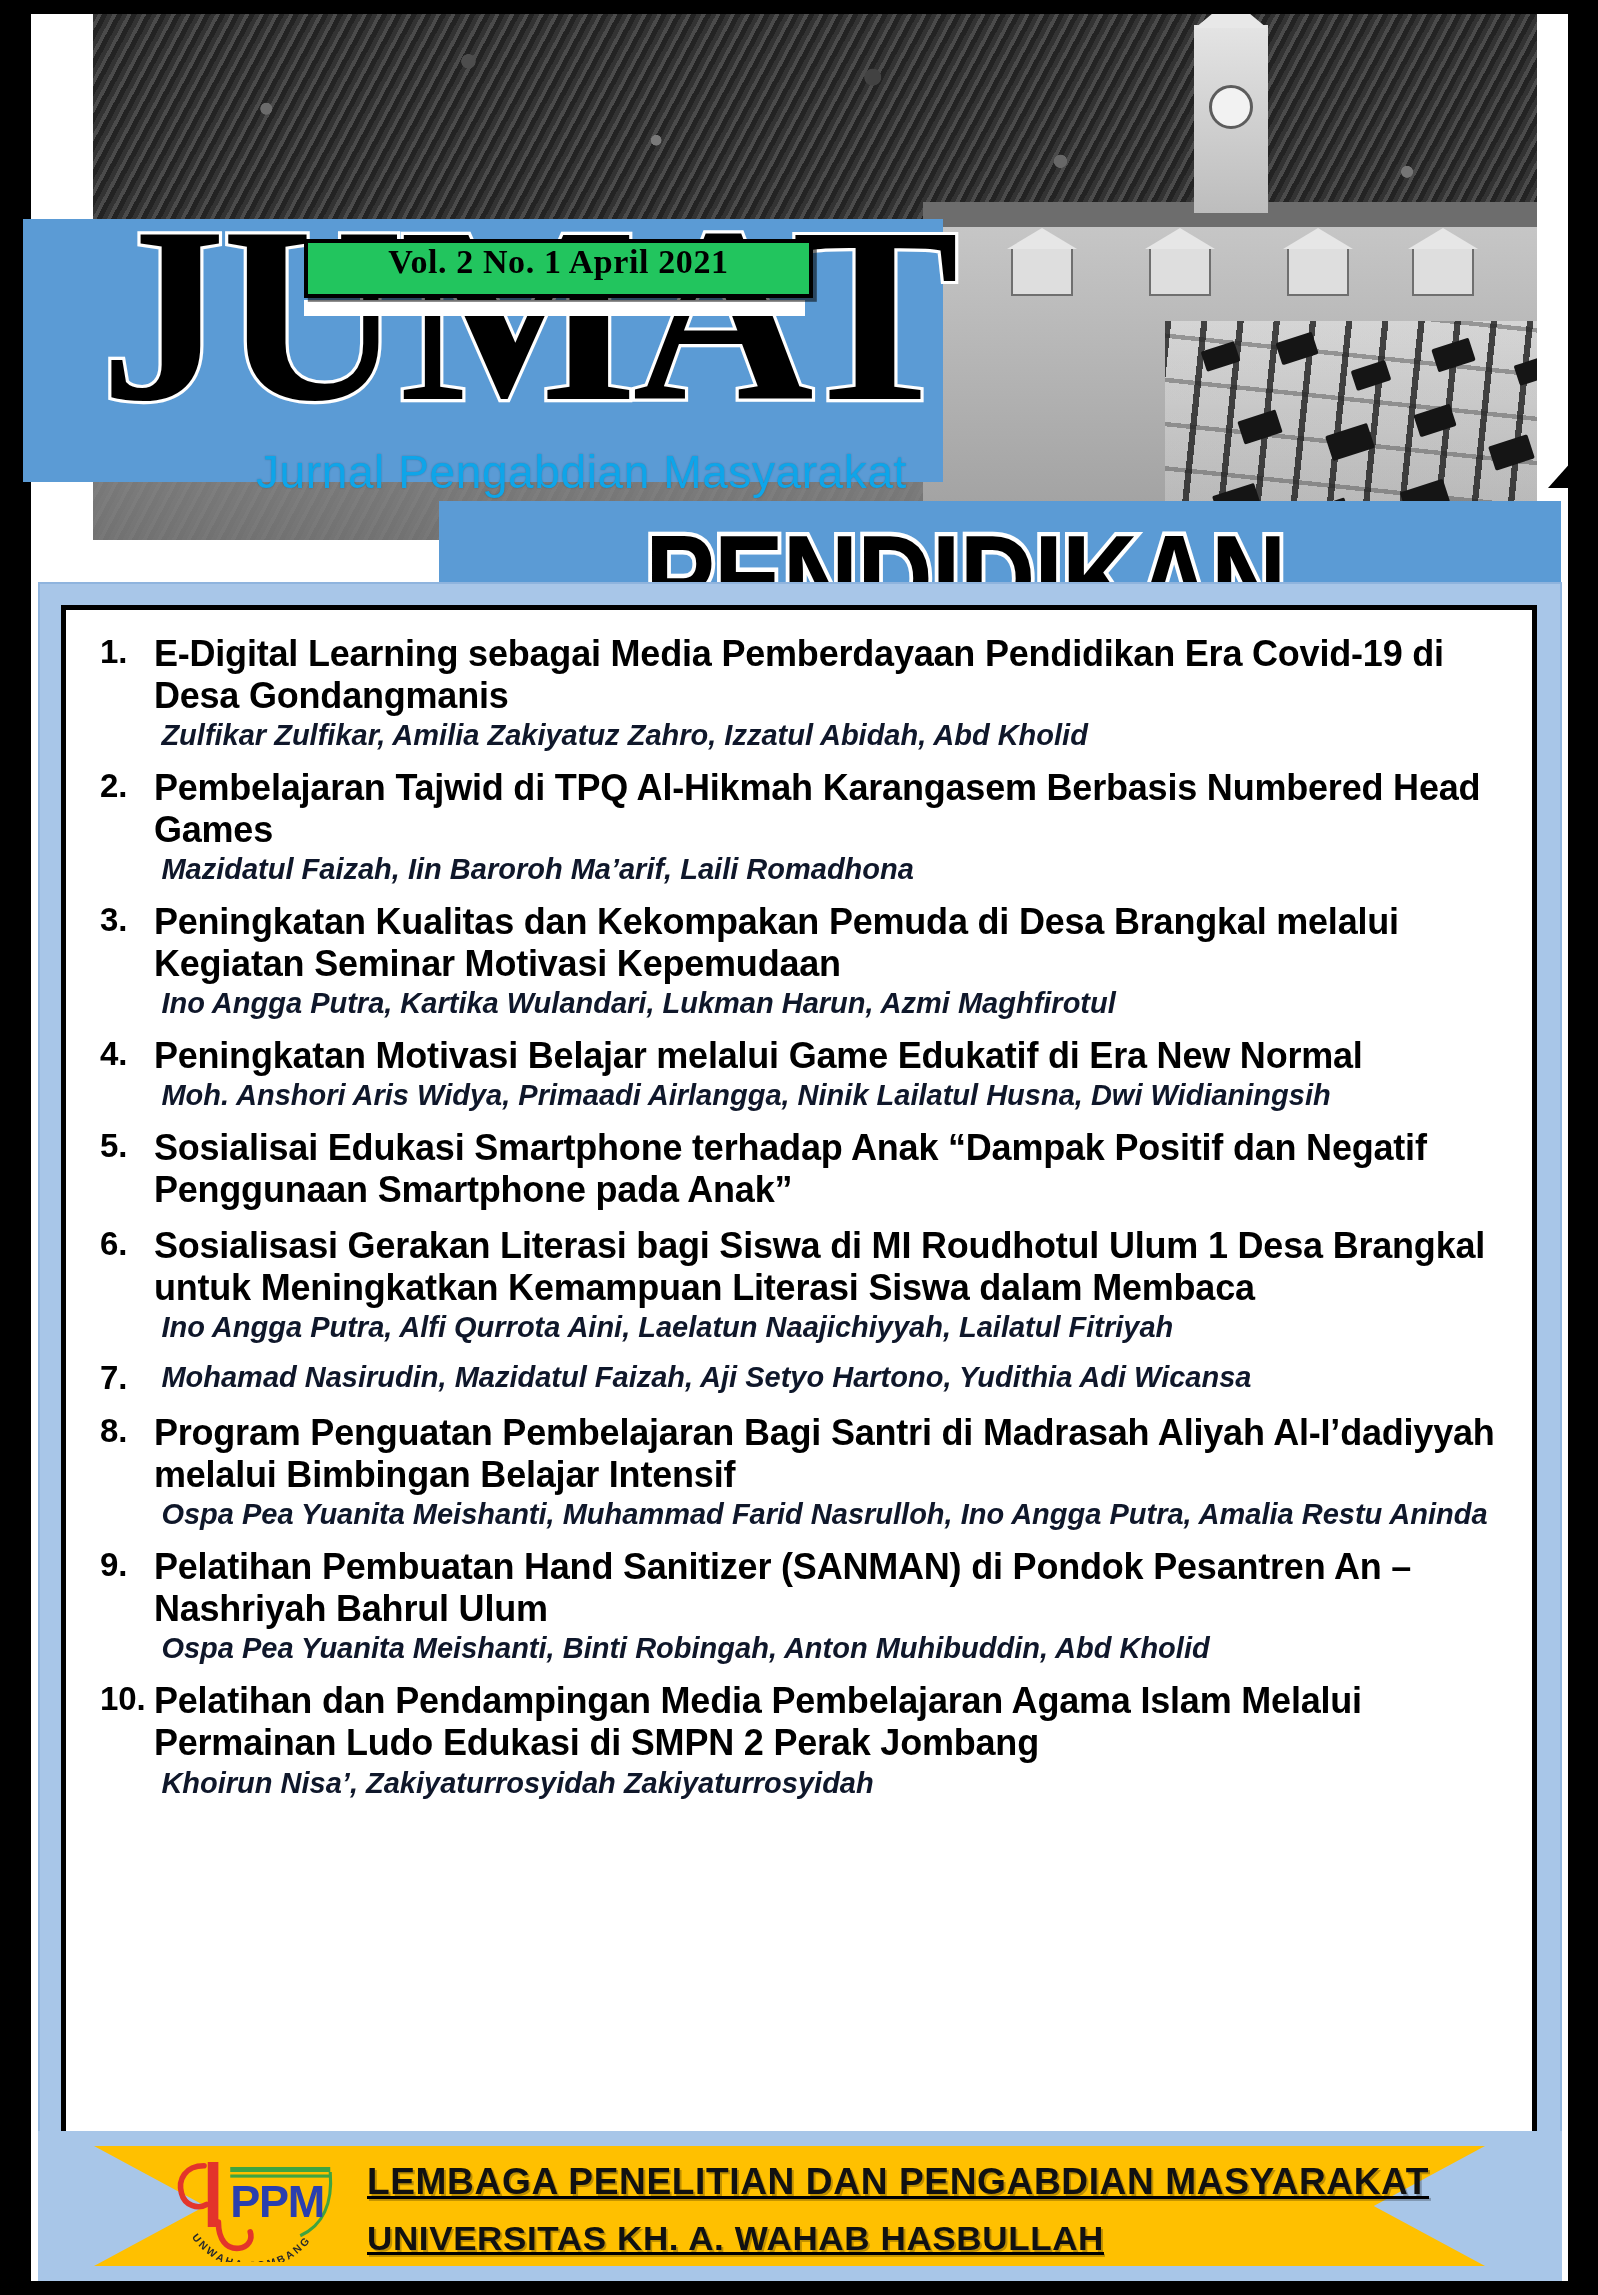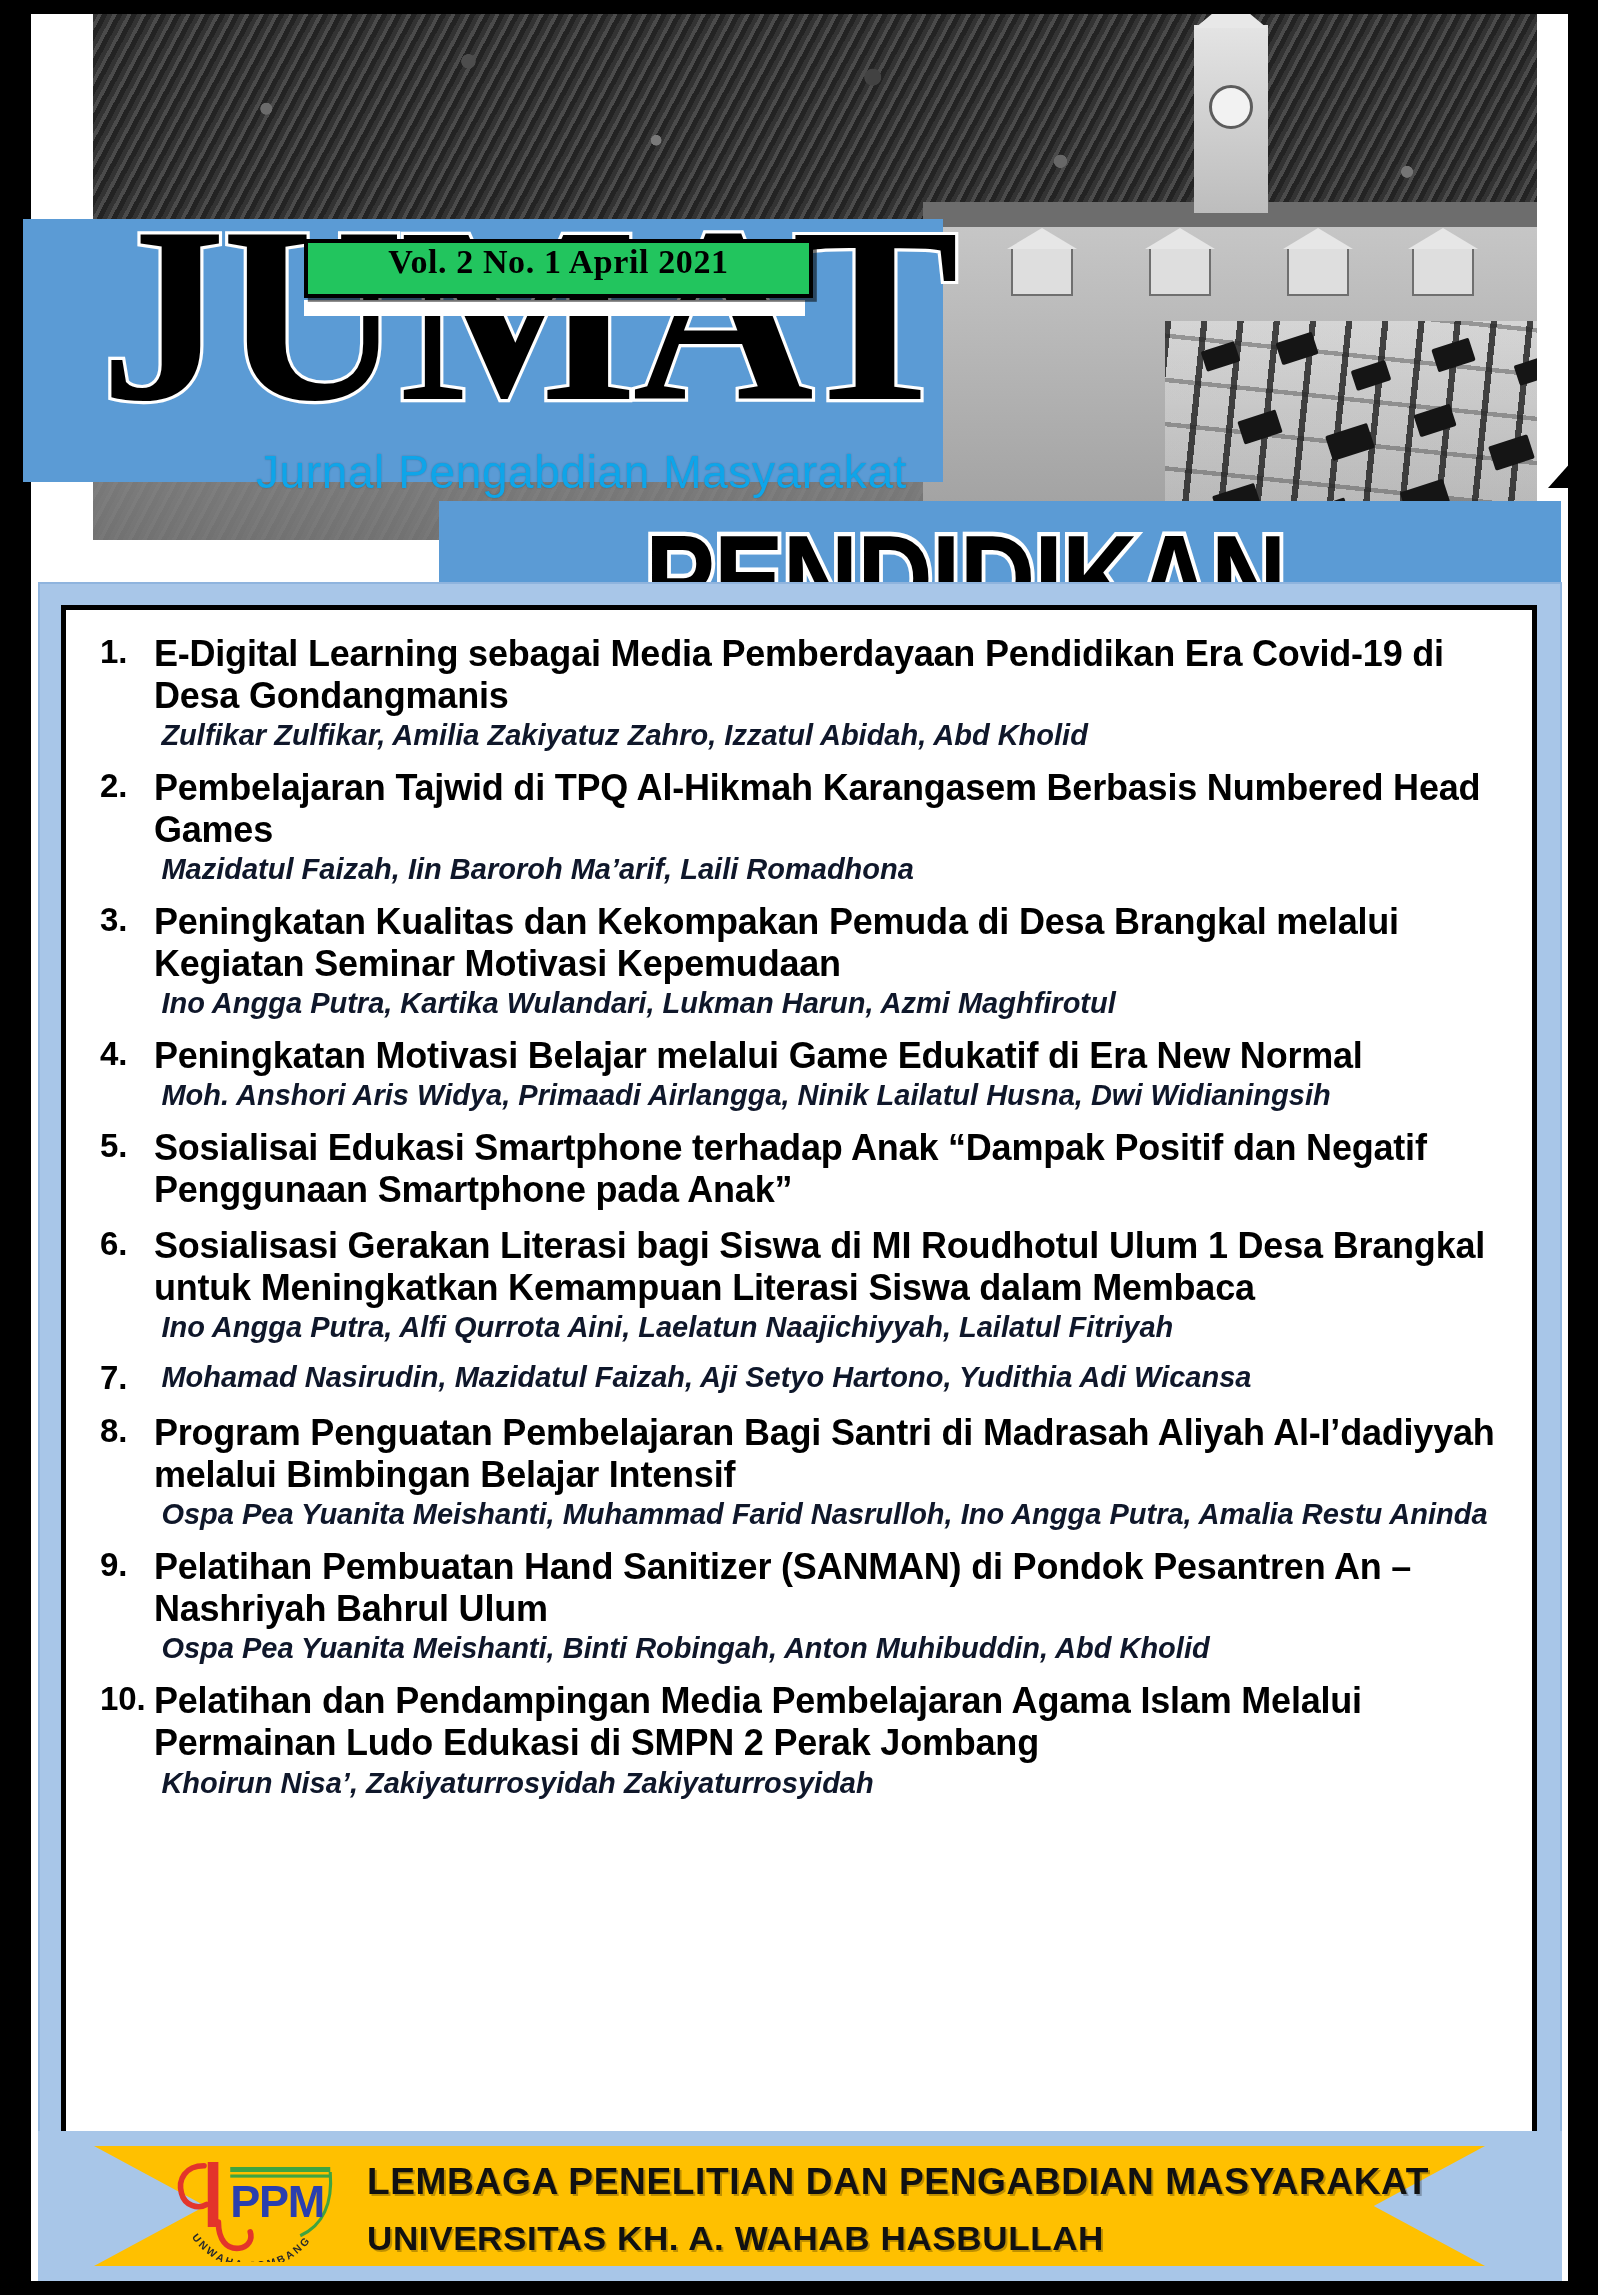--- a/index.html
+++ b/index.html
@@ -181,21 +181,21 @@
     position:absolute;left:94px;top:2146px;width:1391px;height:120px;
     background:#FFC000;
     clip-path:polygon(0 0,100% 0,92% 50%,100% 100%,0 100%,8% 50%);
     display:flex;align-items:center;
   }
   .lppm-logo{
     position:absolute;left:160px;top:2152px;width:188px;height:110px;
   }
   .lppm-logo svg{display:block;}
   .footer-text{
-    position:absolute;left:367px;top:2161px;width:1065px;
+    position:absolute;left:367px;top:2161px;width:1065px;text-decoration:underline;
   }
   .footer-line{
     font-size:36px;font-weight:700;color:#111;letter-spacing:0.6px;
     transform:scaleX(1.03);transform-origin:left center;white-space:nowrap;
     text-shadow:1.9px 1.9px 0 rgba(0,0,0,.25);
   }
   .footer-line.second{margin-top:16.3px;font-size:34px;}
 
   
   .bottom-bleed{position:absolute;left:0;bottom:0;width:100%;height:13.8px;background:#000;}

